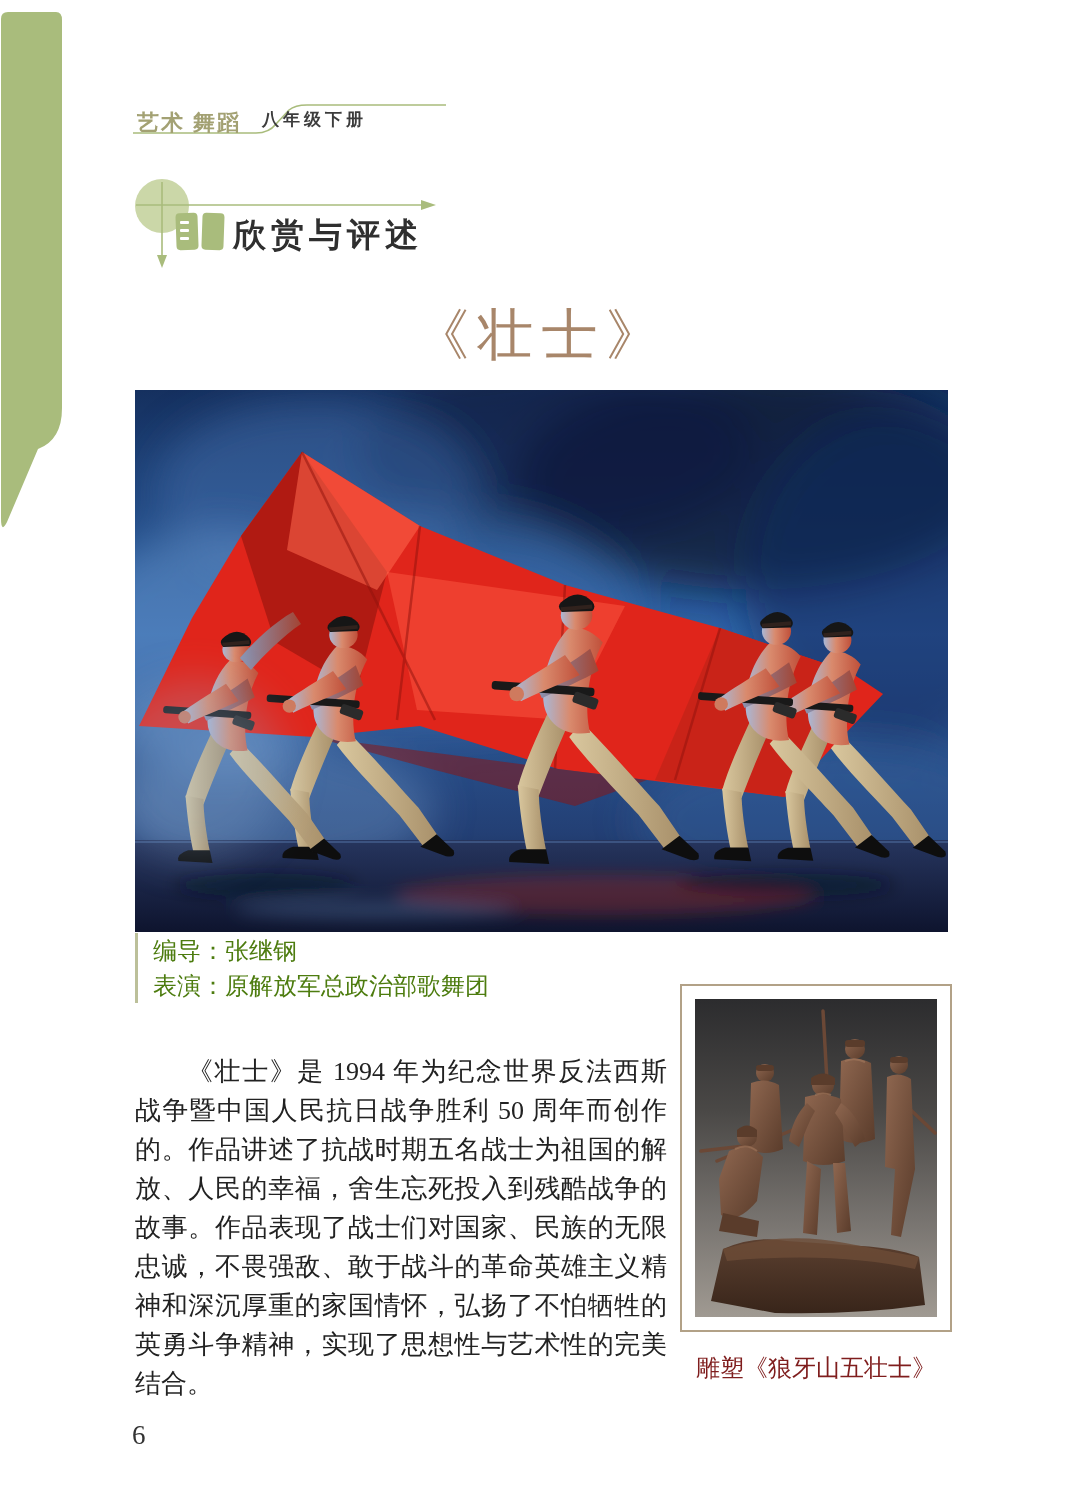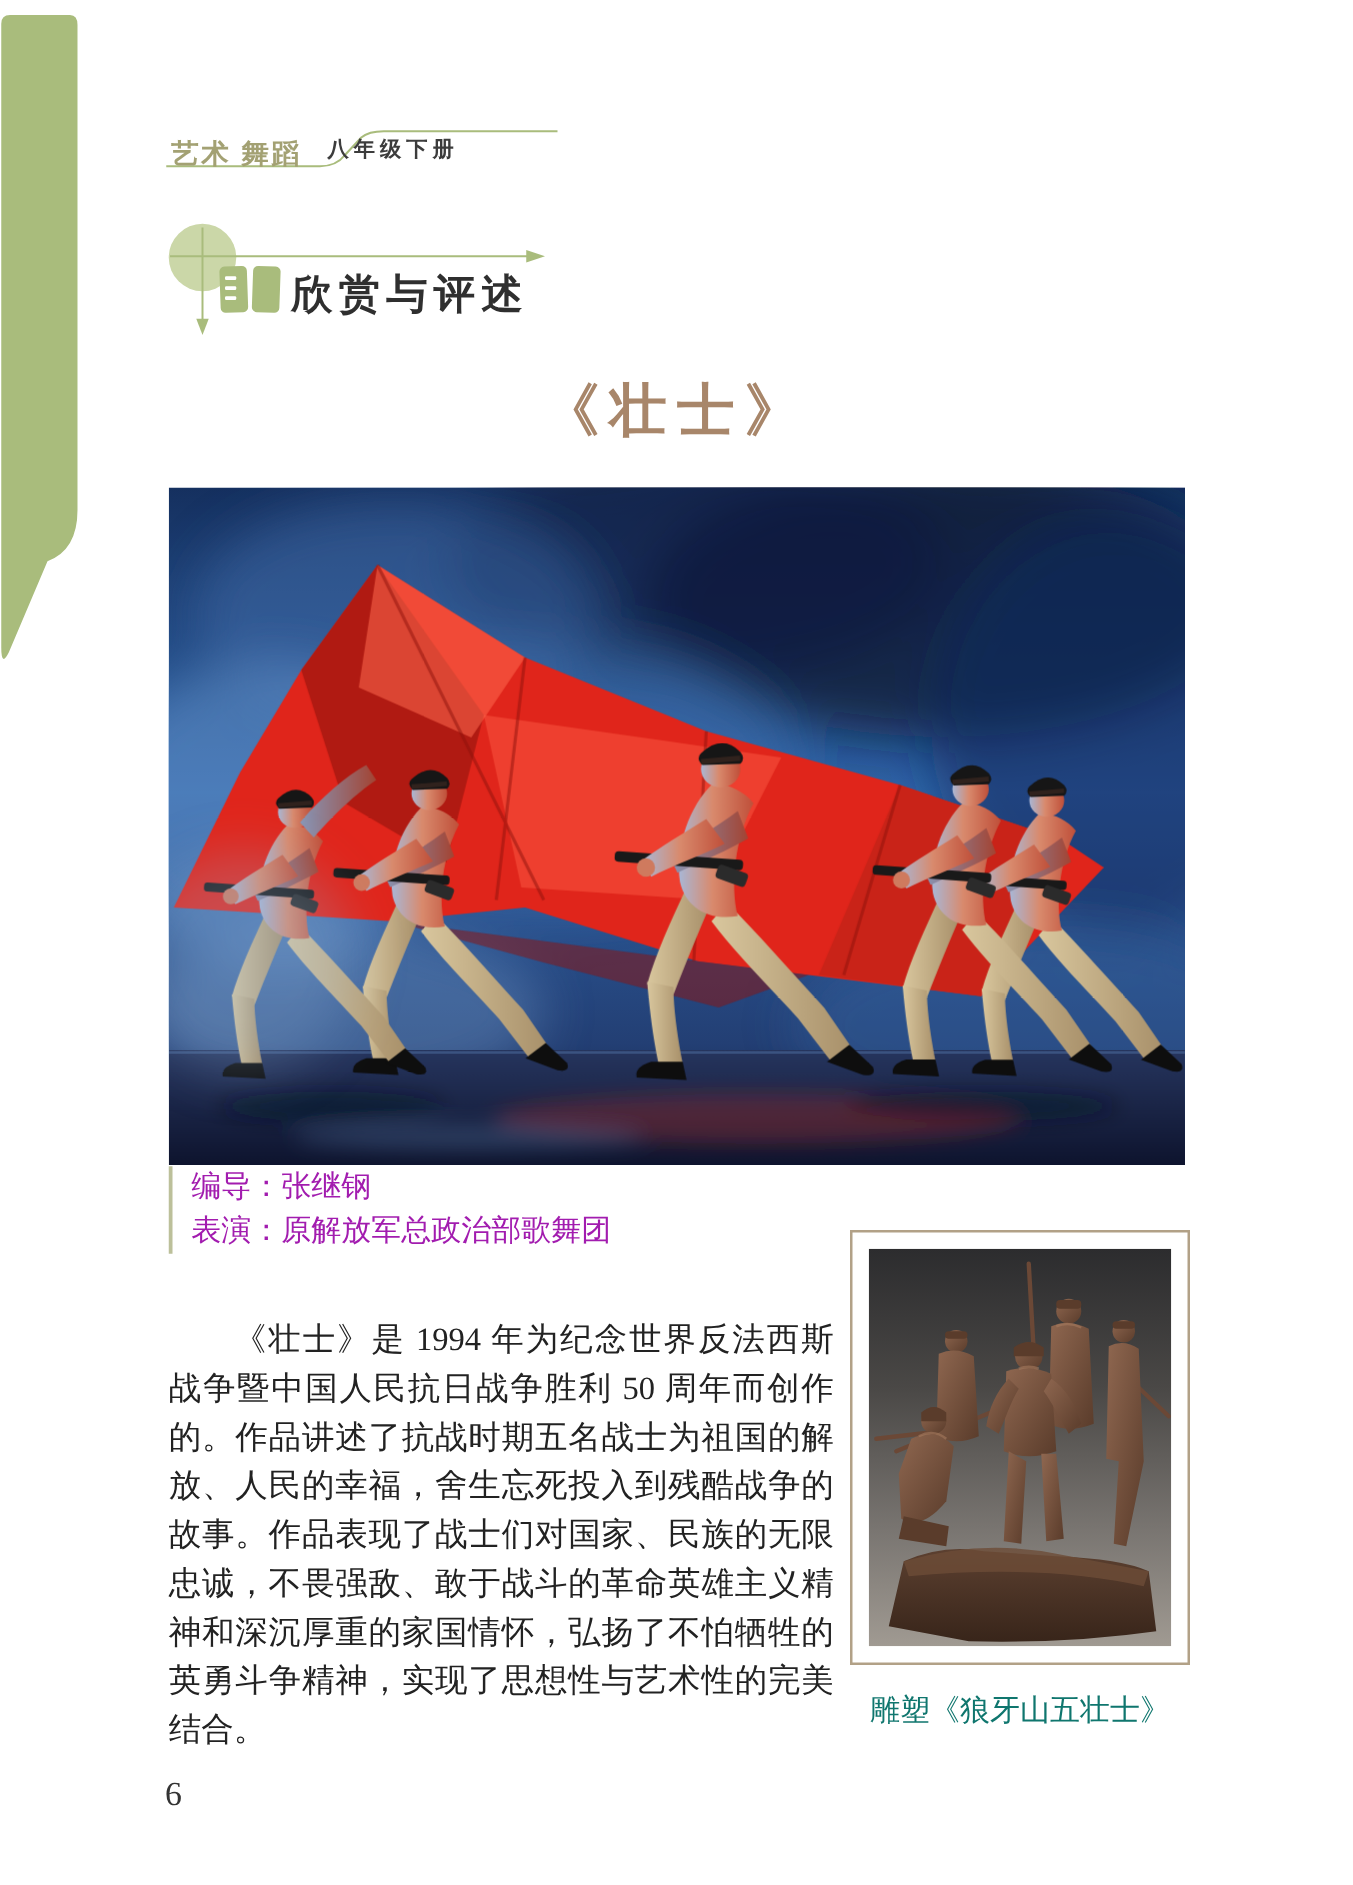--- a/index.html
+++ b/index.html
@@ -16,44 +16,44 @@
     color:#a3a173; letter-spacing:2px; }
   .hdr-grade { left:262px; top:96px; font-size:17px; font-weight:bold;
     color:#3c3c3c; letter-spacing:4px; }
 
   
   .section-title { left:233px; top:201px; font-size:33px; font-weight:bold;
     color:#2f2f2f; letter-spacing:5px;text-align:center; }
 
   
   .lesson-title { left:135px; top:286px; width:813px; text-align:center;
-    font-family:"Liberation Serif", serif; font-size:46px; font-weight:bold;
+    font-family:"Liberation Serif", serif; font-size:56px; font-weight:normal;
     color:#a8866a; letter-spacing:8px; }
 
   
   .stage-photo { left:135px; top:378px; width:813px; height:542px; }
 
   
   .photo-captions { left:135px; top:921px; width:560px;
     border-left:3px solid #bcc09a; padding-left:15px;
-    font-family:Liberation Serif, serif; font-size:24px; color:#a21caf;
+    font-family:Liberation Sans, sans-serif; font-size:24px; color:#4d7c0f;
     line-height:35px; }
 
   
   .body-par { left:135px; top:1040px; width:532px;
     font-family:"Liberation Serif", serif; font-size:26px; color:#222222;
     line-height:39px; text-align:justify; text-indent:2em; }
 
   
   .sculpt-frame { left:680px; top:972px; width:272px; height:348px;
     background:#ffffff; border:2px solid #b2a187; padding:13px;
     box-shadow:0 0 0 0; }
   .sculpt-frame svg { display:block; width:242px; height:318px; }
   .sculpt-caption { left:680px; top:1340px; width:272px; text-align:center;
-    font-family:"DejaVu Serif", serif; font-size:24px; color:#0f766e; }
+    font-family:"DejaVu Serif", serif; font-size:24px; color:#7f1d1d; }
 
   .page-number { left:132px; top:1408px; font-size:27px;
     font-family:"Liberation Serif", serif; color:#333333; }
 </style>
 </head>
 <body>
 
 <div id="page">
 
   <svg class="abs" style="left:0;top:0;" width="70" height="530" viewBox="0 0 70 530">

